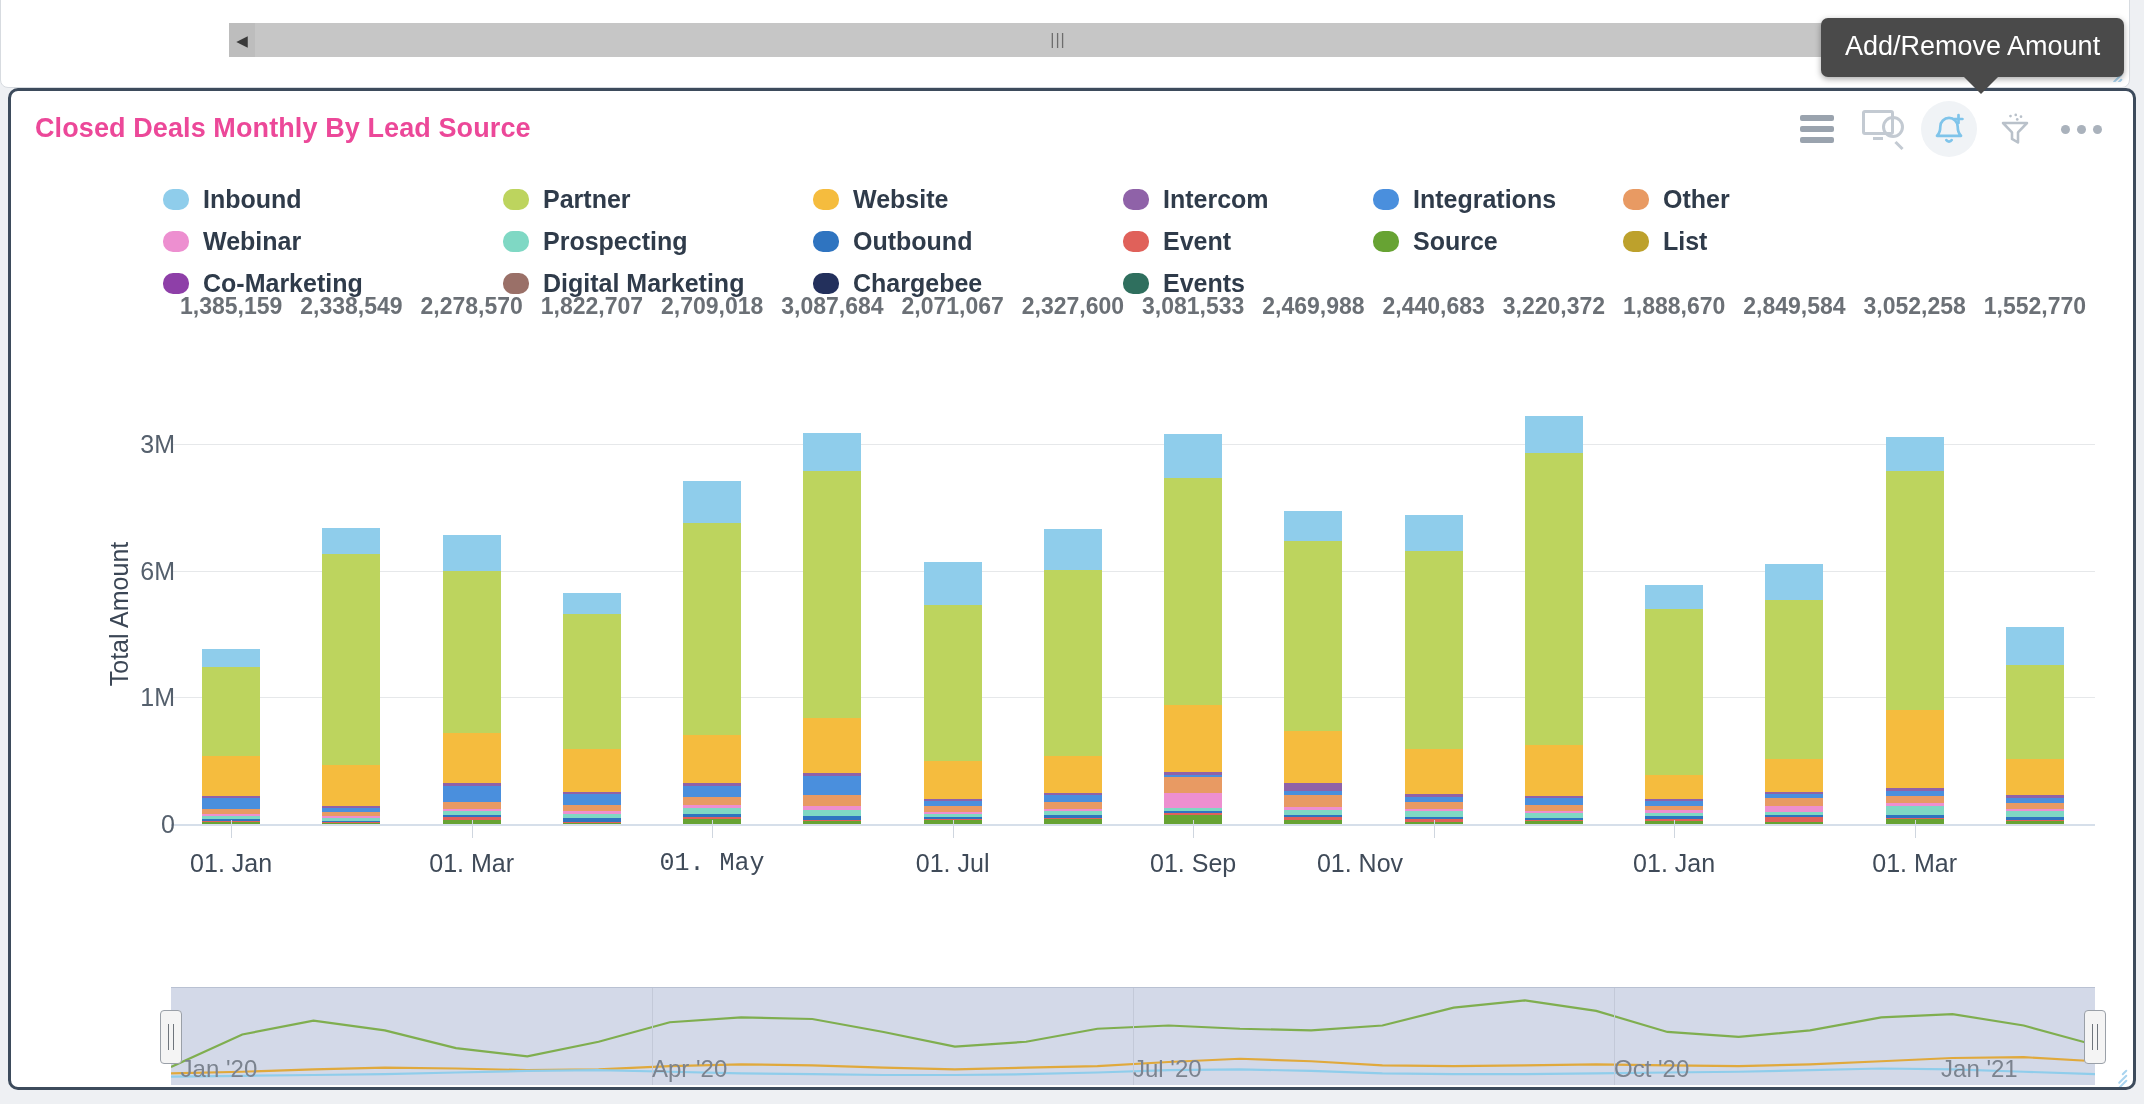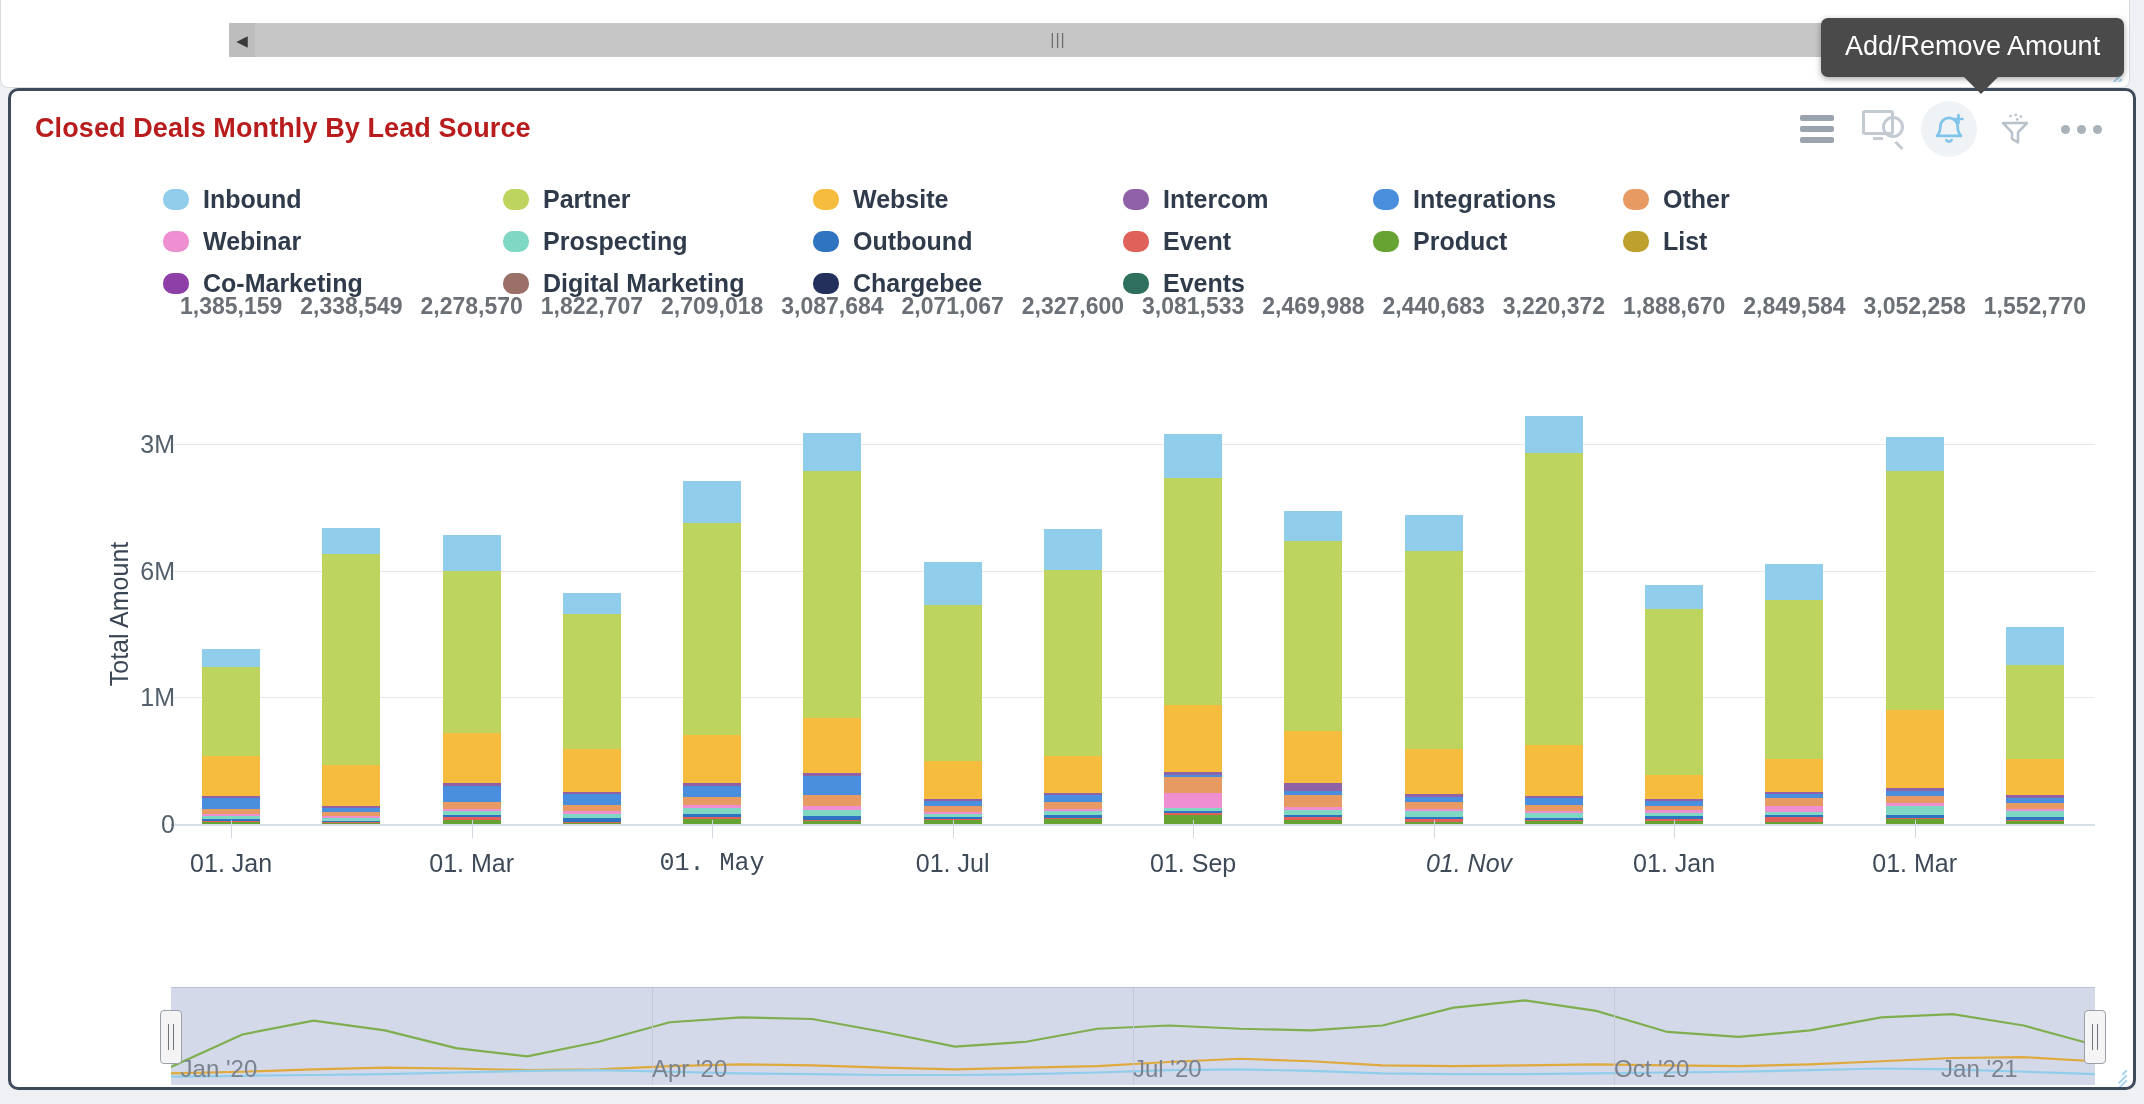--- a/index.html
+++ b/index.html
@@ -75,21 +75,21 @@
     background: #ffffff;
     border: 3px solid #3d4b5c;
     border-radius: 10px;
     overflow: hidden;
   }
   .card-header {
     position: relative; height: 78px;
     padding: 22px 0 0 24px;
   }
   .card-title {
-    font-size: 27px; font-weight: bold; color: #b91c1c;
+    font-size: 27px; font-weight: bold; color: #ec4899;
     letter-spacing: .1px;
   }
   .toolbar {
     position: absolute; right: 24px; top: 10px;
     display: flex; align-items: center; gap: 10px;
   }
   .tool { width: 56px; height: 56px; display: flex; align-items: center;
           justify-content: center; border-radius: 50%; }
   .tool.active { background: #f0f3f6; }
   .icon-burger i {
@@ -308,21 +308,21 @@
         <div class="legend-item">
           <span class="legend-swatch" style="background:#2f74c0"></span>
           <span class="legend-label">Outbound</span>
         </div>
         <div class="legend-item">
           <span class="legend-swatch" style="background:#e0615a"></span>
           <span class="legend-label">Event</span>
         </div>
         <div class="legend-item">
           <span class="legend-swatch" style="background:#67a333"></span>
-          <span class="legend-label">Product</span>
+          <span class="legend-label">Source</span>
         </div>
         <div class="legend-item">
           <span class="legend-swatch" style="background:#bda12c"></span>
           <span class="legend-label">List</span>
         </div>
         <div class="legend-item">
           <span class="legend-swatch" style="background:#8e3fa8"></span>
           <span class="legend-label">Co-Marketing</span>
         </div>
         <div class="legend-item">
@@ -610,21 +610,21 @@
         <div class="xtick" style="left: 220.125px;">01. Jan</div>
         <div class="xtick-mark" style="left: 220.125px;"></div>
         <div class="xtick" style="left: 460.625px;">01. Mar</div>
         <div class="xtick-mark" style="left: 460.625px;"></div>
         <div class="xtick" style="left: 701.125px; font-family: Liberation Mono, monospace;">01. May</div>
         <div class="xtick-mark" style="left: 701.125px;"></div>
         <div class="xtick" style="left: 941.625px;">01. Jul</div>
         <div class="xtick-mark" style="left: 941.625px;"></div>
         <div class="xtick" style="left: 1182.12px;">01. Sep</div>
         <div class="xtick-mark" style="left: 1182.12px;"></div>
-        <div class="xtick" style="left: 1458px; font-style: italic;">01. Nov</div>
+        <div class="xtick" style="left: 1349px;">01. Nov</div>
         <div class="xtick-mark" style="left: 1422.62px;"></div>
         <div class="xtick" style="left: 1663.12px;">01. Jan</div>
         <div class="xtick-mark" style="left: 1663.12px;"></div>
         <div class="xtick" style="left: 1903.62px;">01. Mar</div>
         <div class="xtick-mark" style="left: 1903.62px;"></div>
       </div>
 
     <div class="resize-handle-card">
       <i></i>
         <i></i>

